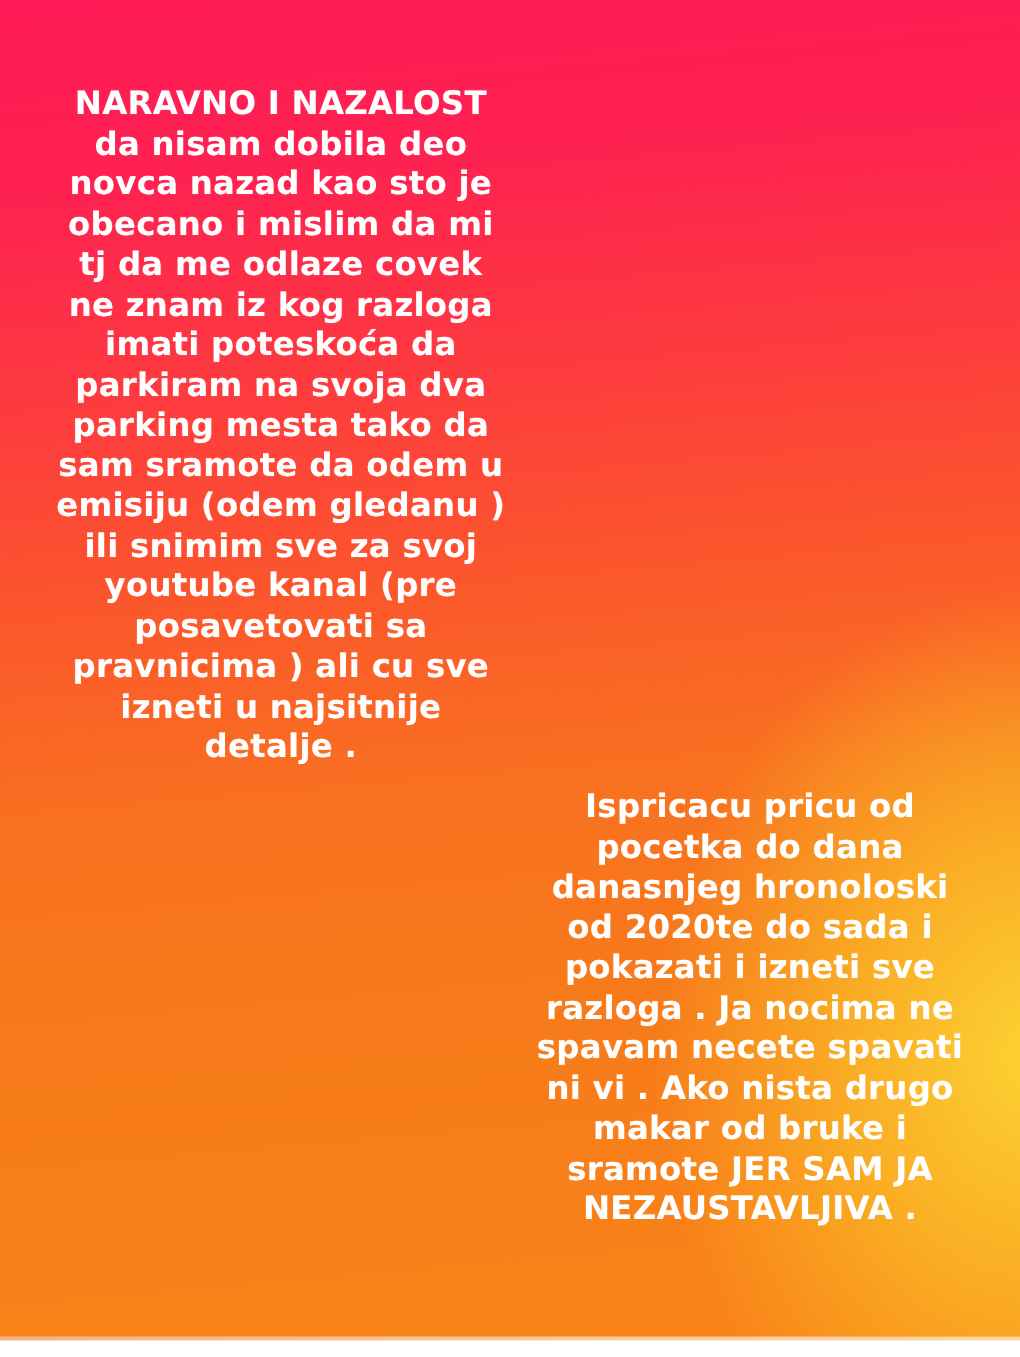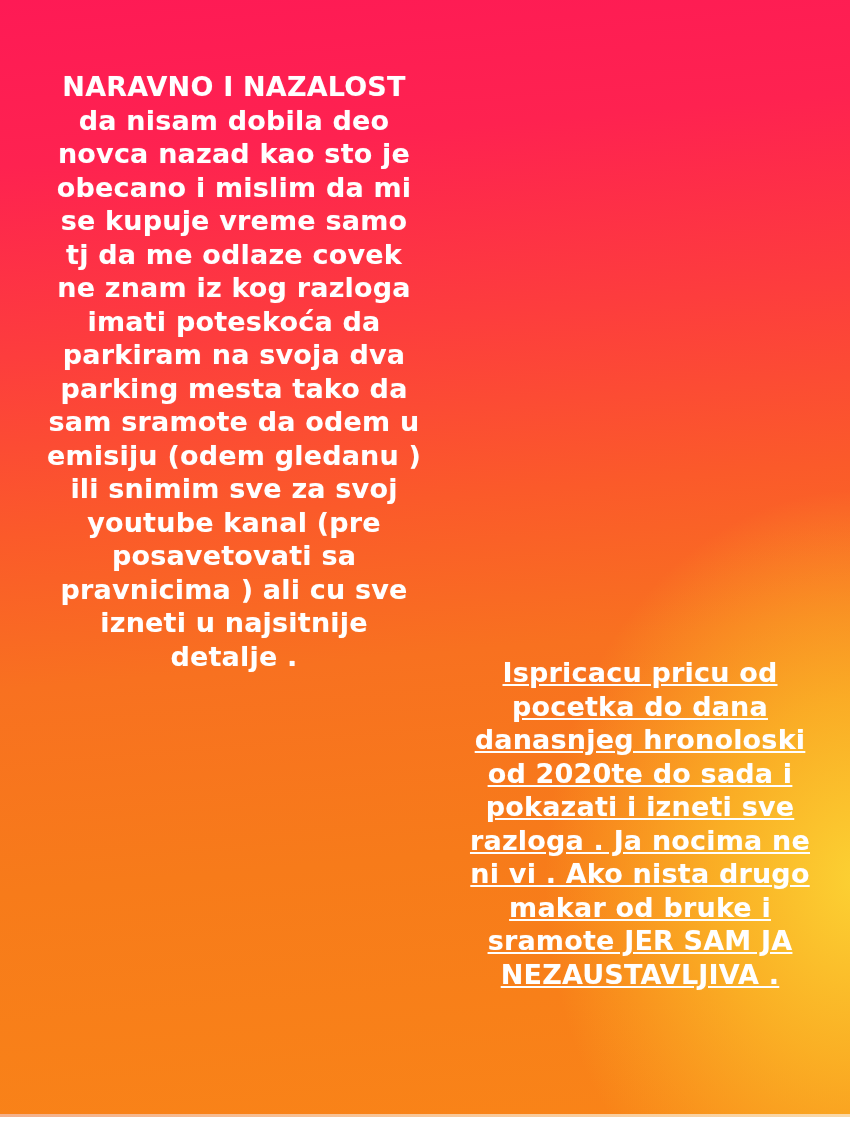--- a/index.html
+++ b/index.html
@@ -21,32 +21,31 @@
     font-family: "DejaVu Sans", sans-serif;
     font-weight: bold;
     font-size: 27px;
     line-height: 33.5px;
     text-align: center;
     letter-spacing: 0.2px;
     text-shadow: 0 0 1px rgba(255,255,255,0.3);
   }
   .text-block .line { display: block; white-space: nowrap; }
   .left-block { left: 24px; top: 70px; width: 420px; }
-  .right-block { left: 440px; top: 656px; width: 400px; text-decoration: underline; }
+  .right-block { left: 425px; top: 656px; width: 400px; }
 </style>
 </head>
 <body>
 
 <div class="story">
   <div class="text-block left-block">
     <span class="line">NARAVNO I NAZALOST</span>
     <span class="line">da nisam dobila deo</span>
     <span class="line">novca nazad kao sto je</span>
     <span class="line">obecano i mislim da mi</span>
-    <span class="line">se kupuje vreme samo</span>
     <span class="line">tj da me odlaze covek</span>
     <span class="line">ne znam iz kog razloga</span>
     <span class="line">imati poteskoća da</span>
     <span class="line">parkiram na svoja dva</span>
     <span class="line">parking mesta tako da</span>
     <span class="line">sam sramote da odem u</span>
     <span class="line">emisiju (odem gledanu )</span>
     <span class="line">ili snimim sve za svoj</span>
     <span class="line">youtube kanal (pre</span>
     <span class="line">posavetovati sa</span>
@@ -55,19 +54,20 @@
     <span class="line">detalje .</span>
   </div>
 
   <div class="text-block right-block">
     <span class="line">Ispricacu pricu od</span>
     <span class="line">pocetka do dana</span>
     <span class="line">danasnjeg hronoloski</span>
     <span class="line">od 2020te do sada i</span>
     <span class="line">pokazati i izneti sve</span>
     <span class="line">razloga . Ja nocima ne</span>
+    <span class="line">spavam necete spavati</span>
     <span class="line">ni vi . Ako nista drugo</span>
     <span class="line">makar od bruke i</span>
     <span class="line">sramote JER SAM JA</span>
     <span class="line">NEZAUSTAVLJIVA .</span>
   </div>
 </div>
 <div class="edge"></div>
 
 </body></html>

